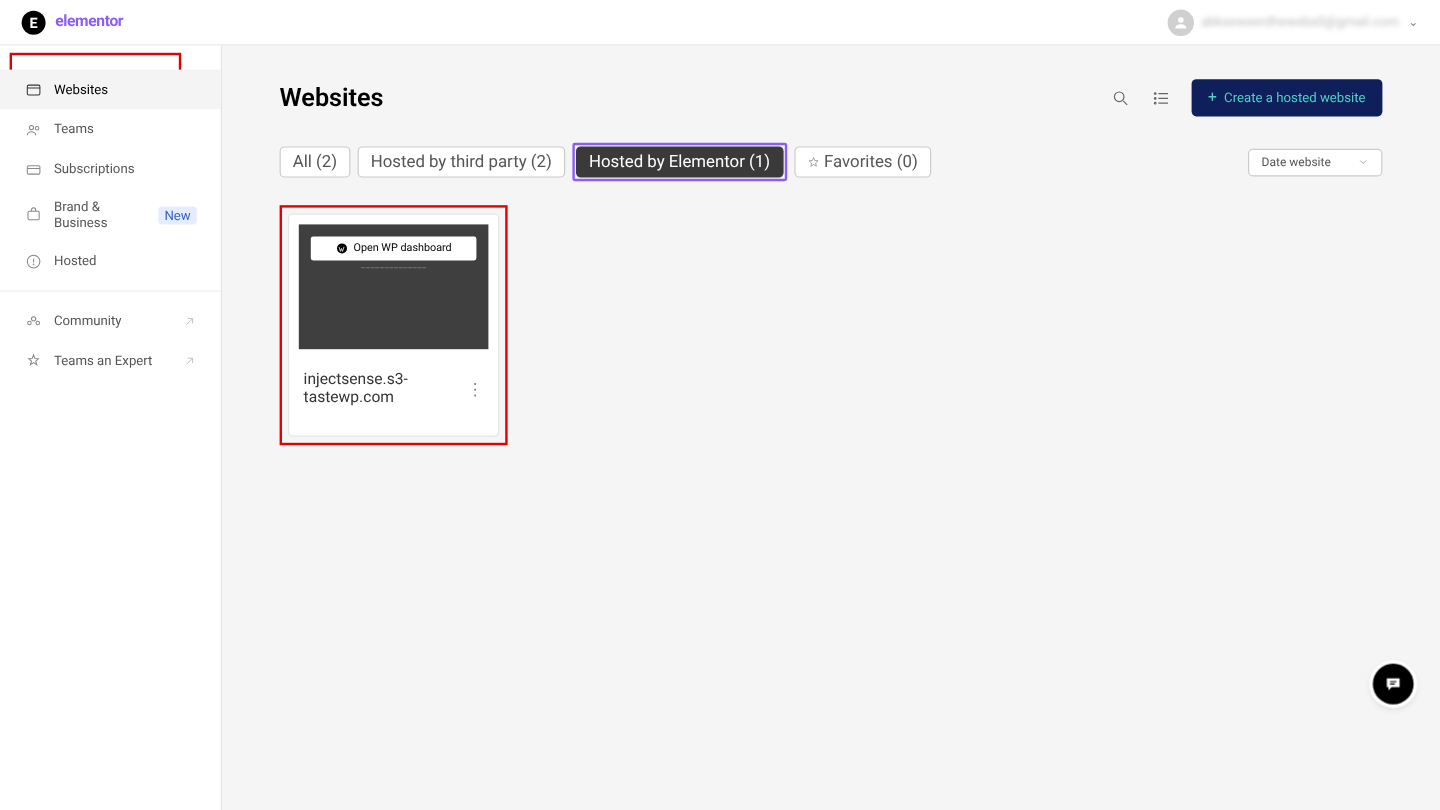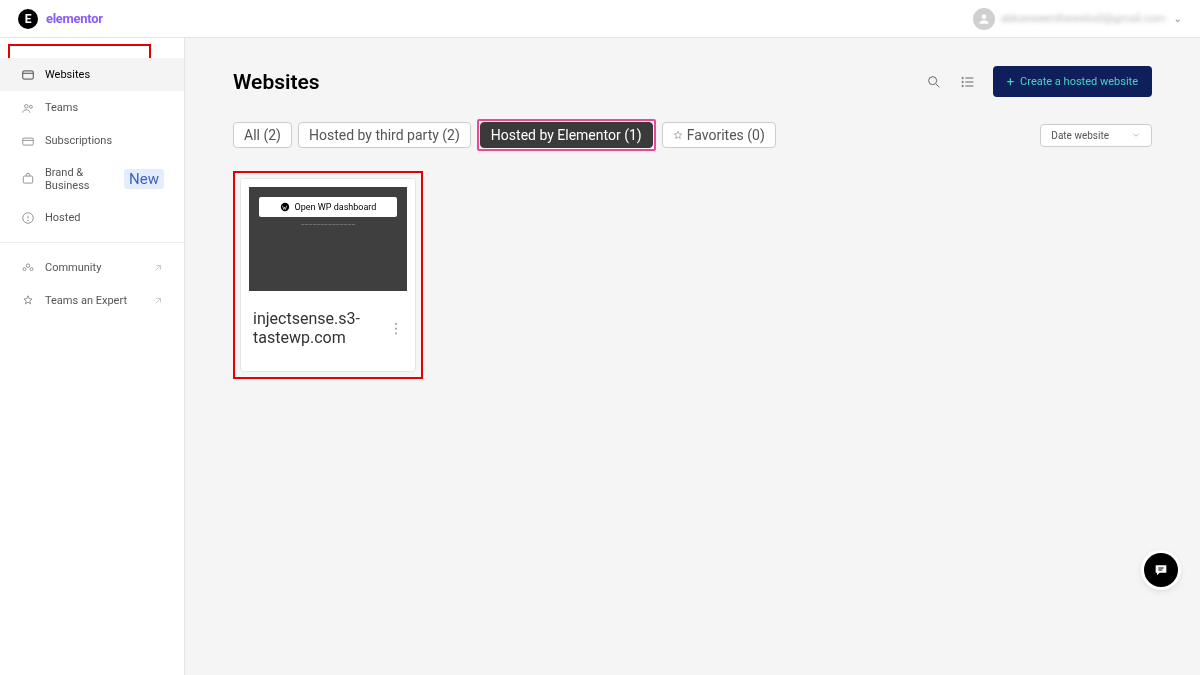--- a/index.html
+++ b/index.html
@@ -16,21 +16,21 @@
     .chev { color: #888; font-size: 10px; margin-left: 2px; }
     
     .layout { display: flex; height: calc(100% - 38px); }
     .sidebar { width: 185px; background: #fff; border-right: 1px solid #e5e5e5; padding-top: 20px; }
     .side-group { border-bottom: 1px solid #eee; padding-bottom: 8px; margin-bottom: 8px; }
     .side-item { display: flex; align-items: center; padding: 9px 20px; font-size: 11px; color: #555; cursor: pointer; gap: 10px; position: relative; }
     .side-item.active { background: #f4f4f4; color: #000; }
     .side-icon { width: 15px; height: 15px; display: flex; align-items: center; justify-content: center; flex-shrink: 0; }
     .side-icon svg { width: 14px; height: 14px; stroke: #888; fill: none; stroke-width: 1.5; }
     .side-item.active .side-icon svg { stroke: #333; }
-    .badge-new { background: #e3edff; color: #3b5fc9; font-size: 15px; padding: 1px 5px; border-radius: 3px; margin-left: auto; }
+    .badge-new { background: #e3edff; color: #3b5fc9; font-size: 11px; padding: 1px 5px; border-radius: 3px; margin-left: auto; }
     .ext-icon { margin-left: auto; width: 12px; height: 12px; }
     .ext-icon svg { stroke: #bbb; width: 12px; height: 12px; fill: none; stroke-width: 1.5; }
     
     .redbox-side { position: absolute; border: 2px solid #e20000; pointer-events: none; }
     
     .main { flex: 1; background: #f5f5f5; padding: 28px 48px; position: relative; }
     .main-header { display: flex; align-items: center; justify-content: space-between; margin-bottom: 22px; }
     .page-title { font-size: 21px; font-weight: 600; color: #000; }
     .header-actions { display: flex; align-items: center; gap: 16px; }
     .icon-btn { width: 18px; height: 18px; cursor: pointer; display: flex; align-items: center; justify-content: center; }
@@ -39,32 +39,32 @@
     .create-btn span.plus { color: #4ad3c2; font-size: 13px; }
     
     .filters-row { display: flex; align-items: center; justify-content: space-between; margin-bottom: 20px; }
     .filters { display: flex; gap: 6px; align-items: center; }
     .chip { border: 1px solid #ccc; background: #fff; padding: 4px 10px; border-radius: 4px; font-size: 14px; color: #555; cursor: pointer; display: flex; align-items: center; gap: 4px; }
     .chip.active { background: #3a3a3a; color: #fff; border-color: #3a3a3a; }
     .chip svg { width: 10px; height: 10px; stroke: #888; fill: none; stroke-width: 1.5; }
     .sort-select { border: 1px solid #ccc; background: #fff; padding: 5px 10px; border-radius: 4px; font-size: 10px; color: #555; cursor: pointer; display: flex; align-items: center; gap: 22px; }
     .sort-select svg { width: 10px; height: 10px; stroke: #888; fill: none; stroke-width: 1.5; }
     
-    .redbox-filter { border: 2px solid #ec4899; padding: 1px; border-radius: 2px; }
+    .redbox-filter { border: 2px solid #8b5cf6; padding: 1px; border-radius: 2px; }
     
     .card-grid { display: flex; gap: 16px; }
     .redbox-card { border: 2px solid #e20000; padding: 5px; }
     .site-card { width: 176px; background: #fff; border-radius: 4px; overflow: hidden; border: 1px solid #e5e5e5; }
     .preview { height: 120px; background: #fff; padding: 8px; }
     .preview-inner { background: #3f3f3f; height: 100%; position: relative; padding-top: 10px; }
     .wp-btn { background: #fff; margin: 0 10px; padding: 5px; border-radius: 2px; display: flex; align-items: center; justify-content: center; gap: 5px; font-size: 9px; color: #000; }
     .wp-btn svg { width: 10px; height: 10px; }
     .tiny-text { font-size: 5px; color: #aaa; text-align: center; margin-top: 4px; }
     .card-footer { padding: 10px 12px 24px; display: flex; align-items: center; justify-content: space-between; }
-    .site-url { font-size: 16px; color: #333; }
+    .site-url { font-size: 13px; color: #333; }
     .dots { color: #888; cursor: pointer; font-size: 14px; }
     
     .chat-bubble { position: fixed; bottom: 88px; right: 22px; width: 34px; height: 34px; background: #000; border-radius: 50%; display: flex; align-items: center; justify-content: center; cursor: pointer; box-shadow: 0 0 0 3px #fff, 0 2px 8px rgba(0,0,0,0.2); }
     .chat-bubble svg { width: 16px; height: 16px; fill: #fff; }
   </style>
 </head>
 <body>
 
 <div class="topbar">
   <div class="logo-wrap">

